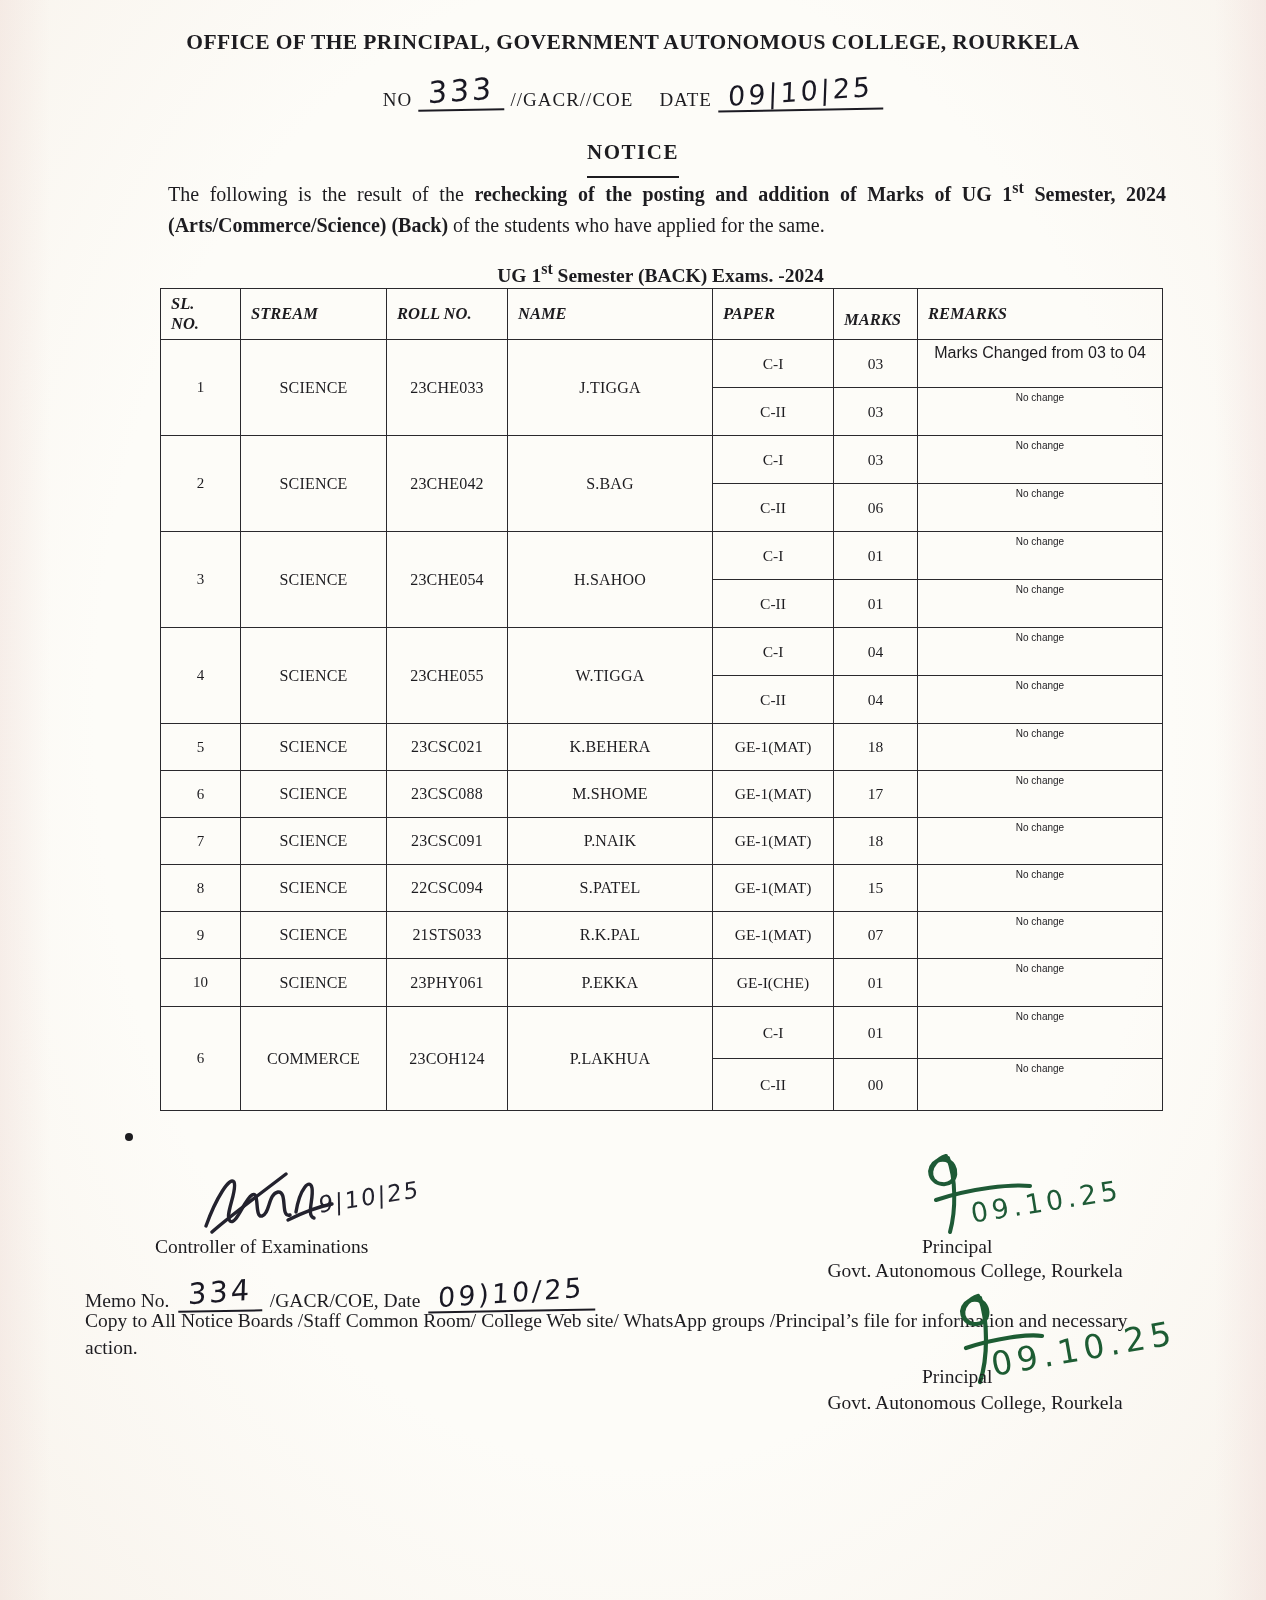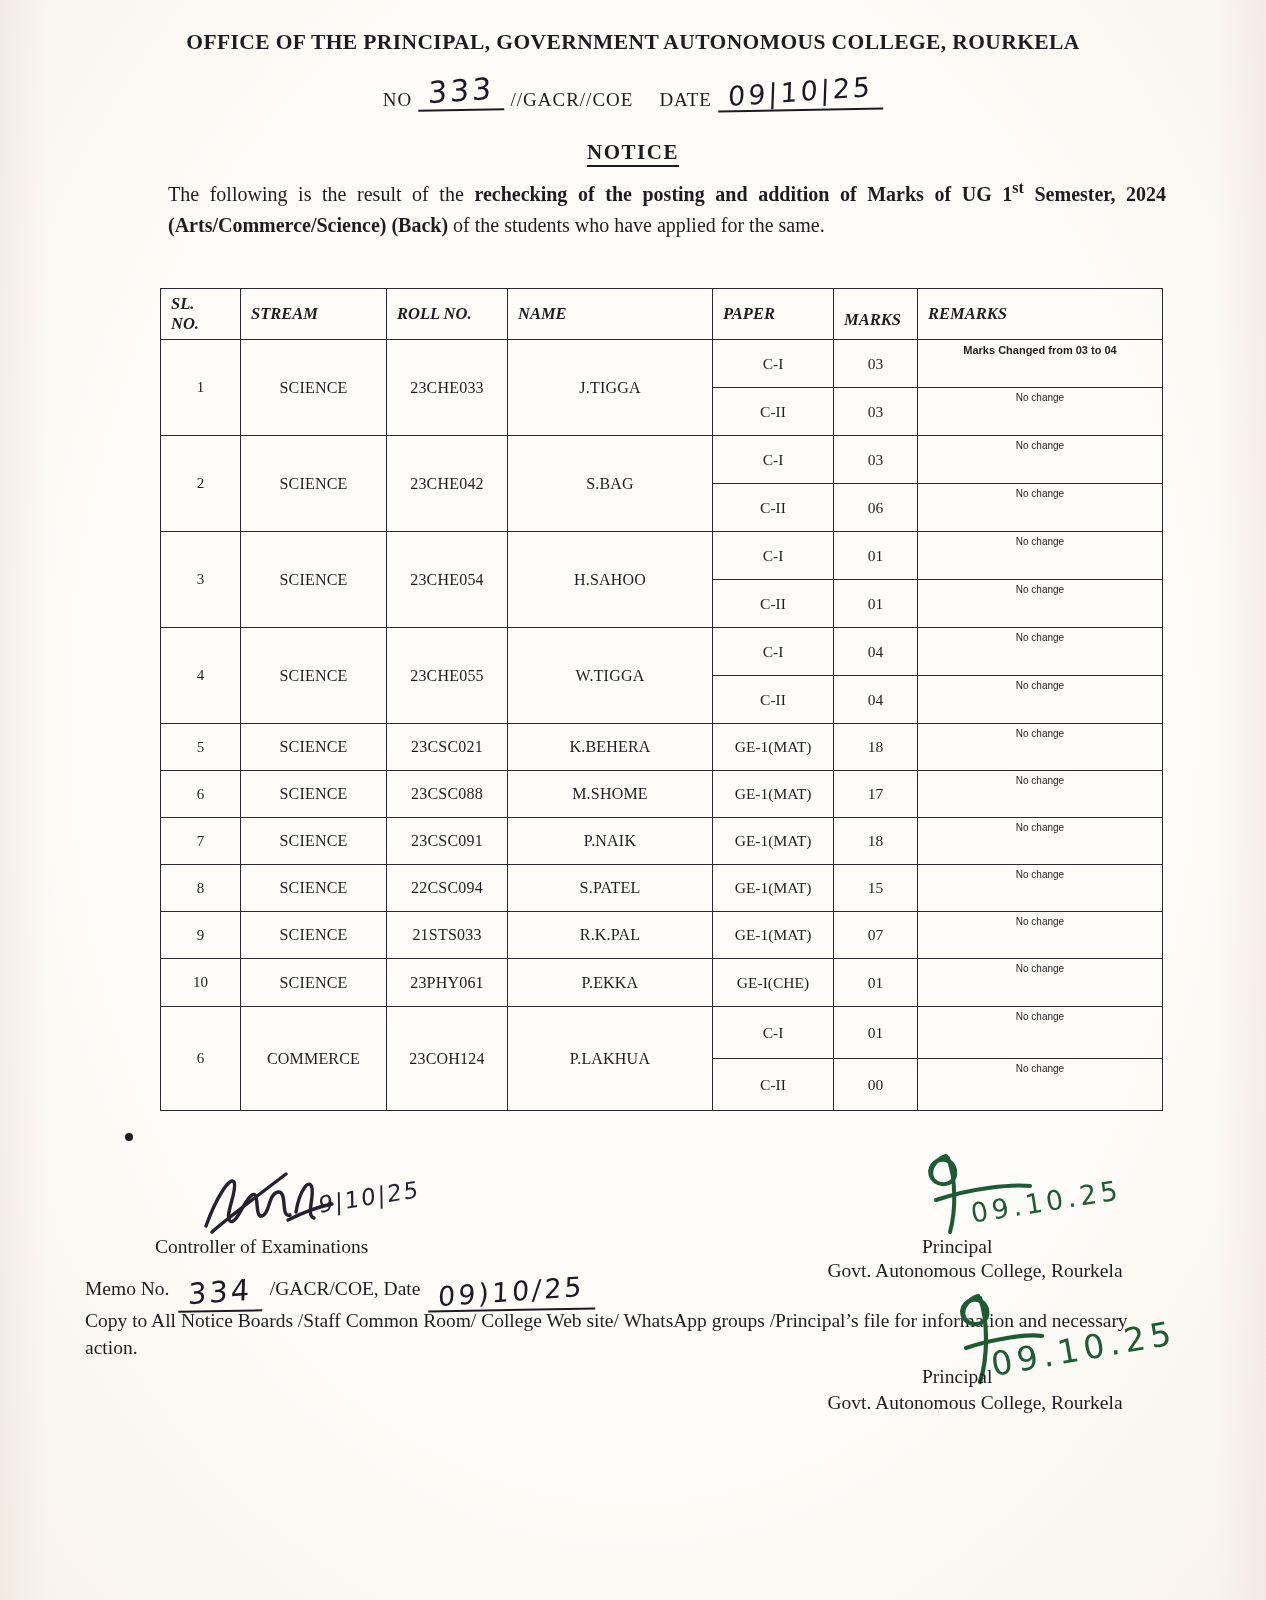--- a/index.html
+++ b/index.html
@@ -25,58 +25,58 @@
     display:inline-block; transform:rotate(-3deg) skewX(-6deg);
     letter-spacing:3px; line-height:1;
   }
   .u-hand { display:inline-block; border-bottom:2.4px solid #1c1b23; padding:0 10px 3px; transform:rotate(-1deg); }
   .no-value { font-size:30px; }
   .date-value { font-size:27px; }
 
   
   .notice-heading { top:140px; left:0; width:100%; text-align:center; }
   .notice-heading span { font-size:21px; font-weight:bold; letter-spacing:1.5px;
-    border-bottom:2.6px solid #1d1c20; padding-bottom:1px; }
+    border-bottom:2.6px solid #1d1c20; padding-bottom:12px; }
   .intro { top:176px; left:168px; width:998px; font-size:20px; line-height:1.56; text-align:justify; }
   .intro b sup, .tbl-title sup { font-size:16px; }
 
   
   .tbl-title { top:260px; left:160px; width:1001px; text-align:center; font-size:19.5px; font-weight:bold; }
   .tbl-wrap { top:288px; left:160px; width:1002px; }
   table { border-collapse:collapse; width:1002px; table-layout:fixed; }
   th, td { border:1.7px solid #2a292d; }
   thead th {
     font-style:italic; font-weight:bold; font-size:16.5px; text-align:left;
     padding:5px 8px 5px 10px; vertical-align:middle; height:50px;
   }
   tbody td { font-size:15.5px; text-align:center; vertical-align:middle; padding:2px 4px; }
   td.c-remark { font-family:"Liberation Sans", sans-serif; font-size:10px;
     vertical-align:top; padding-top:4px; line-height:1.18; }
-  td.c-remark.remark-bold { font-weight:bold; font-size:11px; }
+  td.c-remark.remark-bold { font-weight:normal; font-size:16px; }
   td.c-stream, td.c-roll, td.c-name { font-size:16px; letter-spacing:.2px; }
   td.c-sl { font-size:15px; }
 
   
   .bullet-dot { top:1133px; left:125px; width:8px; height:8px; border-radius:50%; background:#1d1c20; }
   .bullet-text { top:1124px; left:168px; width:968px; font-size:19px; font-weight:bold; line-height:1.47; }
 
   
   svg.sig { display:block; }
   .ctrl-sig { top:1168px; left:200px; width:260px; height:72px; }
   .ctrl-sig .sig-date { position:absolute; left:118px; top:18px; font-size:23px;
     transform:rotate(-9deg) skewX(-8deg); letter-spacing:2px; color:#23222e; }
   .ctrl-label { top:1236px; left:155px; font-size:19.5px; }
 
   .pr1-sig { top:1148px; left:912px; width:250px; height:92px; }
   .pr1-sig .sig-date { position:absolute; left:58px; top:40px; font-size:27px;
     transform:rotate(-9deg); letter-spacing:4px; color:#1e5a36; }
   .pr1-label { top:1236px; left:922px; font-size:19.5px; }
   .pr1-org { top:1260px; left:805px; width:340px; text-align:center; font-size:19.5px; }
 
-  .memo-line { top:1278px; left:85px; display:flex; align-items:flex-start; gap:8px; font-size:19.5px; }
+  .memo-line { top:1278px; left:85px; display:flex; align-items:flex-end; gap:8px; font-size:19.5px; }
   .memo-no { font-size:29px; }
   .memo-date { font-size:27px; }
   .copy-text { top:1308px; left:85px; width:1082px; font-size:19.5px; line-height:1.38; }
 
   .pr2-sig { top:1290px; left:938px; width:250px; height:105px; }
   .pr2-sig .sig-date { position:absolute; left:52px; top:42px; font-size:33px;
     transform:rotate(-10deg); letter-spacing:5px; color:#1d5c33; }
   .pr2-label { top:1366px; left:922px; font-size:19.5px; }
   .pr2-org { top:1392px; left:792px; width:366px; text-align:center; font-size:19.5px; }
 </style>
@@ -97,20 +97,23 @@
   </div>
 
   <div class="abs notice-heading">
     <span>NOTICE</span>
   </div>
 
   <div class="abs intro">
     <span>The following is the result of the </span><b><span>rechecking of the posting and addition of Marks of UG 1</span><sup>st</sup><span> Semester, 2024 (Arts/Commerce/Science) (Back)</span></b><span> of the students who have applied for the same.</span>
   </div>
 
+  <div class="abs tbl-title">
+    <span>UG 1</span><sup>st</sup><span> Semester (BACK) Exams. -2024</span>
+  </div>
 
   <div class="abs tbl-wrap">
     <table>
       <colgroup>
         <col style="width:80px">
           <col style="width:146px">
           <col style="width:121px">
         <col style="width:205px">
           <col style="width:121px">
           <col style="width:84px">

